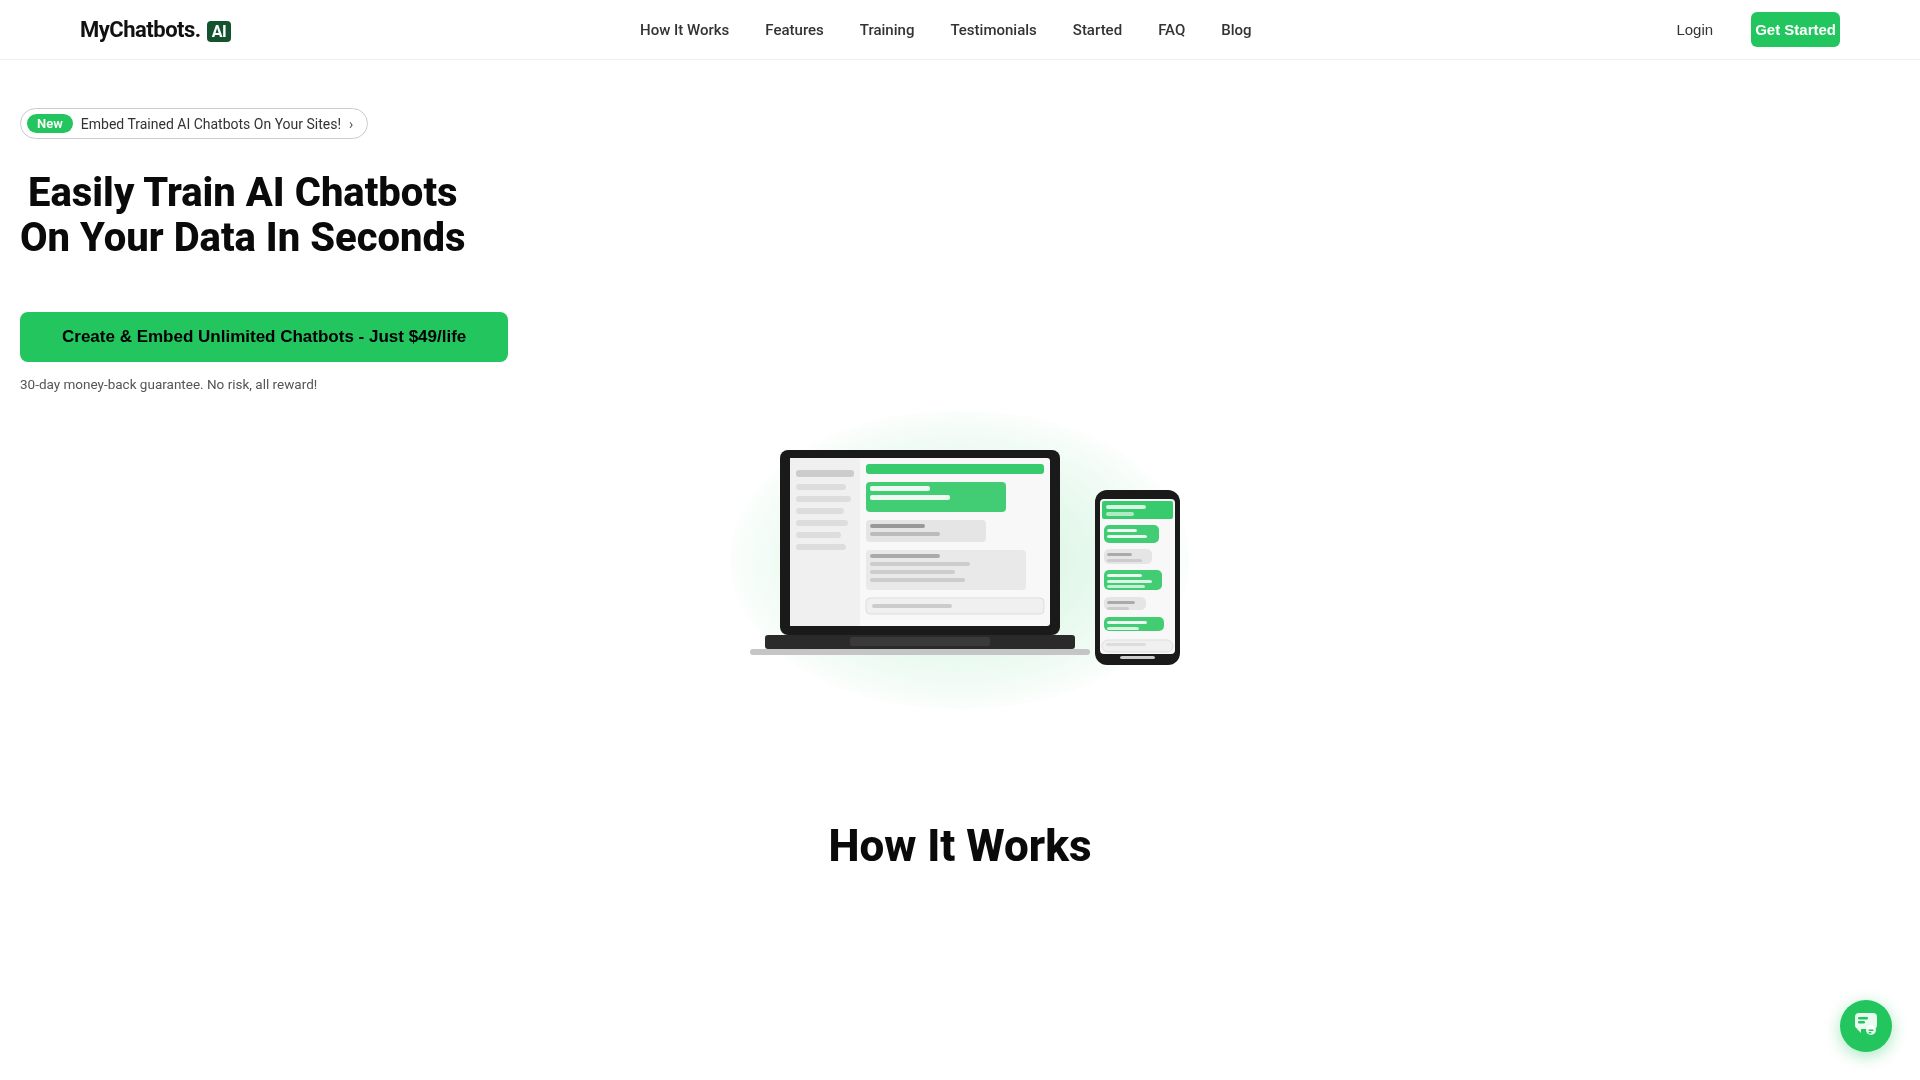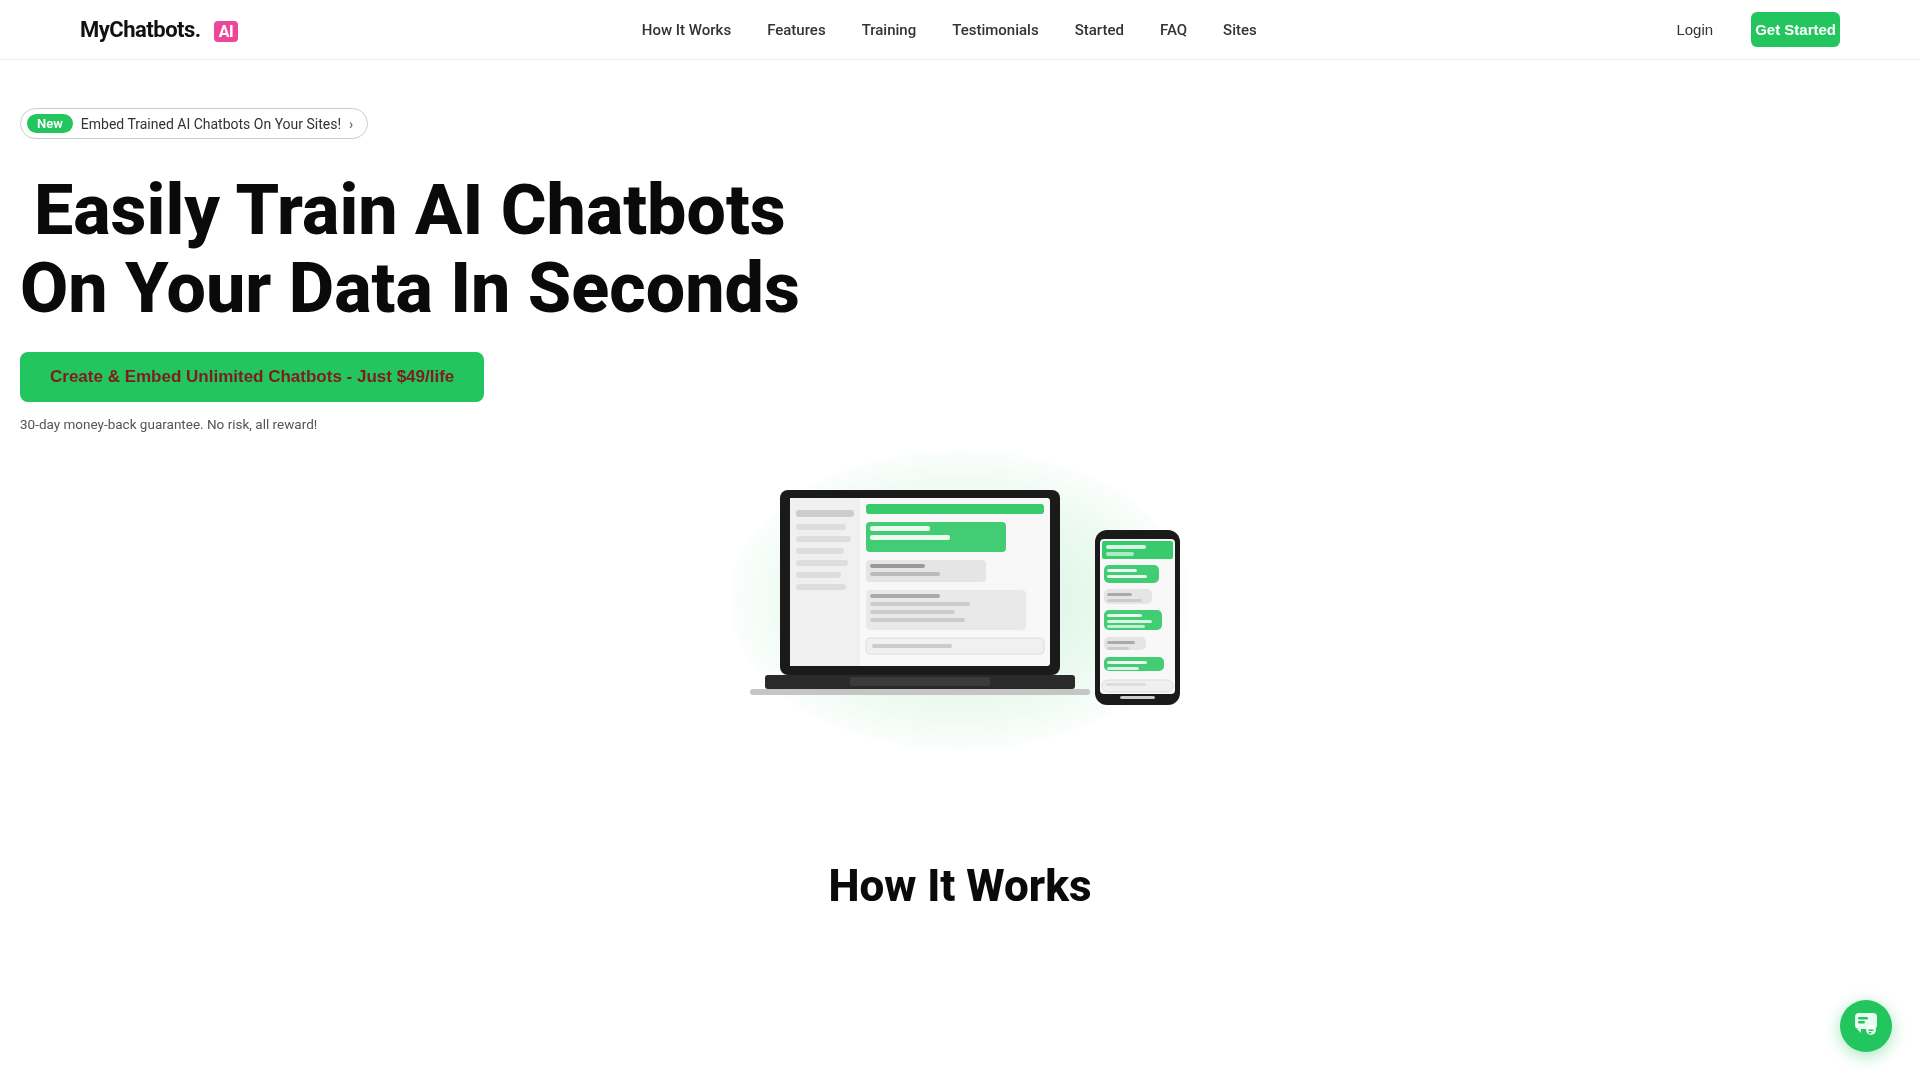--- a/index.html
+++ b/index.html
@@ -24,27 +24,27 @@
       z-index: 100;
     }
     .logo {
       font-size: 22px;
       font-weight: 700;
       color: #111;
       letter-spacing: -0.5px;
       text-decoration: none;
     }
     .logo-ai {
-      background: #ec4899;
+      background: #14532d;
       color: #fff;
       border-radius: 4px;
       padding: 1px 5px;
       font-size: 16px;
       font-weight: 700;
-      margin-left: 13px;
+      margin-left: 6px;
     }
     .nav-links {
       display: flex;
       align-items: center;
       gap: 36px;
       list-style: none;
     }
     .nav-links a {
       text-decoration: none;
       color: #333;
@@ -101,44 +101,45 @@
       border-radius: 999px;
       padding: 2px 10px;
       font-size: 13px;
       font-weight: 600;
     }
     .badge-arrow {
       font-size: 14px;
       color: #555;
     }
     .hero-title {
-      font-size: 70px;
+      font-size: 40px;
       font-weight: 800;
       line-height: 1.12;
       color: #0a0a0a;
       max-width: 820px;
-      margin-bottom: 24px;
+      margin-bottom: 36px;
     }
     .hero-subtitle {
       font-size: 18px;
       color: #444;
       max-width: 520px;
       line-height: 1.6;
       margin-bottom: 32px;
     }
     .btn-cta {
       background: #22c55e;
-      color: #7f1d1d;
+      color: #000000;
       border: none;
       border-radius: 8px;
       font-size: 17px;
       font-weight: 600;
-      padding: 15px 30px;
+      padding: 15px 42px;
       cursor: pointer;
       margin-bottom: 14px;
+      margin-top: 15px;
     }
     .guarantee-text {
       font-size: 13.5px;
       color: #555;
       margin-bottom: 28px;
     }
 
     
     .section-title {
       text-align: center;
@@ -186,21 +187,21 @@
   <a class="logo" href="#">
     <span>MyChatbots.</span><span class="logo-ai">AI</span>
   </a>
   <ul class="nav-links">
     <li><a href="#">How It Works</a></li>
     <li><a href="#">Features</a></li>
     <li><a href="#">Training</a></li>
     <li><a href="#">Testimonials</a></li>
     <li><a href="#">Started</a></li>
     <li><a href="#">FAQ</a></li>
-    <li><a href="#">Sites</a></li>
+    <li><a href="#">Blog</a></li>
   </ul>
   <div class="nav-actions">
     <button class="btn-login">Login</button>
     <button class="btn-get-started">Get Started</button>
   </div>
 </nav>
 
 <section class="hero">
   <div class="badge">
     <span class="badge-new">New</span>

